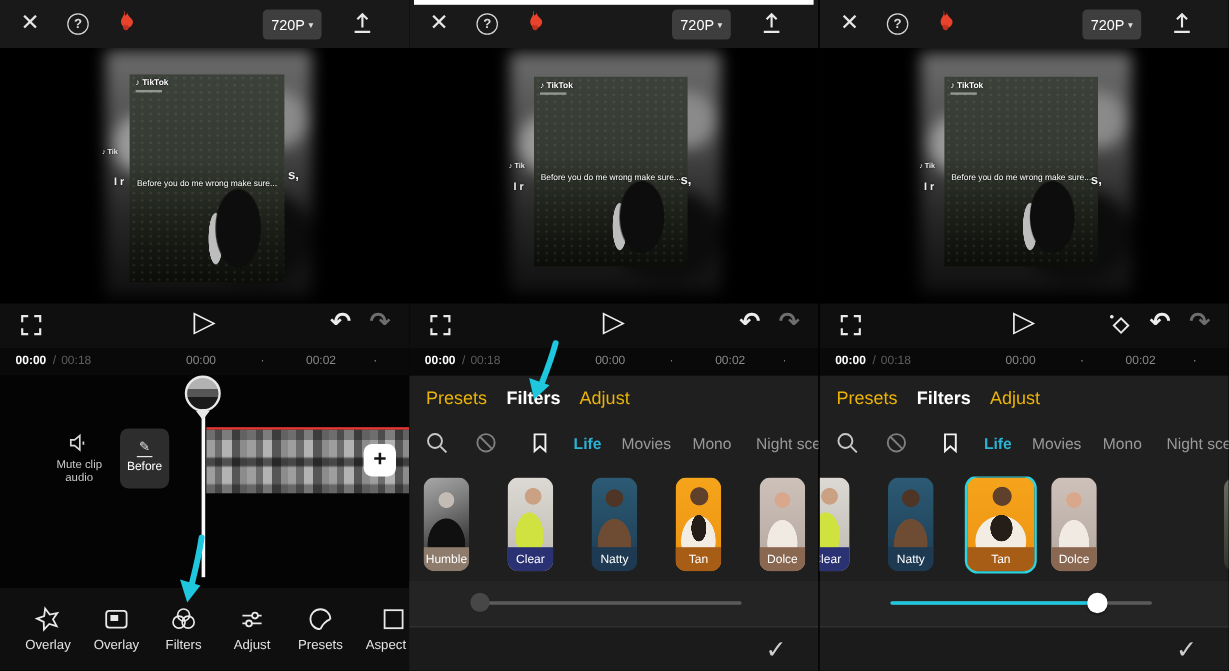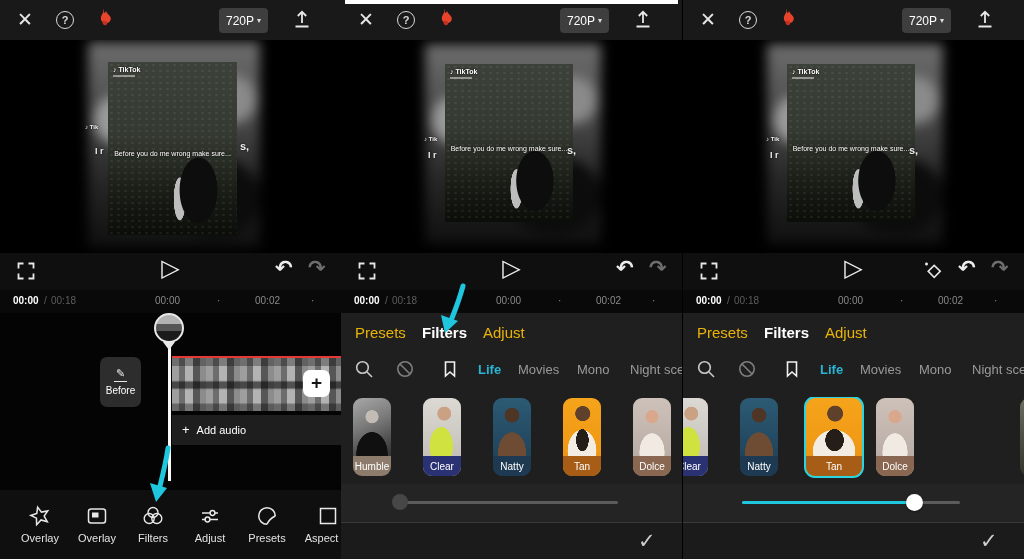--- a/index.html
+++ b/index.html
@@ -195,29 +195,33 @@
     <span class="r-cur">00:00</span>
     <span class="r-sep">/</span>
     <span class="r-tot">00:18</span>
     <span class="r-t1">00:00</span>
     <span class="r-d1">·</span>
     <span class="r-t2">00:02</span>
     <span class="r-d2">·</span>
   </div>
 
   <div class="tl">
+    <div class="mute">
+      <svg width="22" height="20" viewBox="0 0 20 20" fill="none" stroke="#d8d8d8" stroke-width="1.4" style="margin:0 auto">
+            <path d="M3 7.6H6.2L10.5 4v12L6.2 12.4H3z"></path>
+            <path d="M13.5 9v2.6"></path>
+          </svg>
+      <div class="lbl">Mute clip audio</div>
+    </div>
     <div class="cover">
       <span class="pw">✎</span>
       <div class="lbl">Before</div>
     </div>
     <div class="strip" style="border-top-color: rgb(229, 57, 53);"></div>
     <div class="plusbtn">+</div>
-    <div class="audiorow">
-      <span class="pl">+</span><span>Add audio</span>
-    </div>
     <div class="ph-stem"></div>
     <div class="ph-head"></div>
     <div class="ph-tip"></div>
   </div>
 
   <nav class="tb">
     <div class="tbi ti0">
       <div class="ic">
             <svg width="24" height="24" viewBox="0 0 24 24" fill="none" stroke="#e8e8e8" stroke-width="1.5">
               <polygon points="12,2.8 14.4,8.6 20.8,9.1 16,13.2 17.5,19.5 12,16.1 6.5,19.5 8,13.2 3.2,9.1 9.6,8.6" transform="rotate(-15 12 12)"></polygon>

